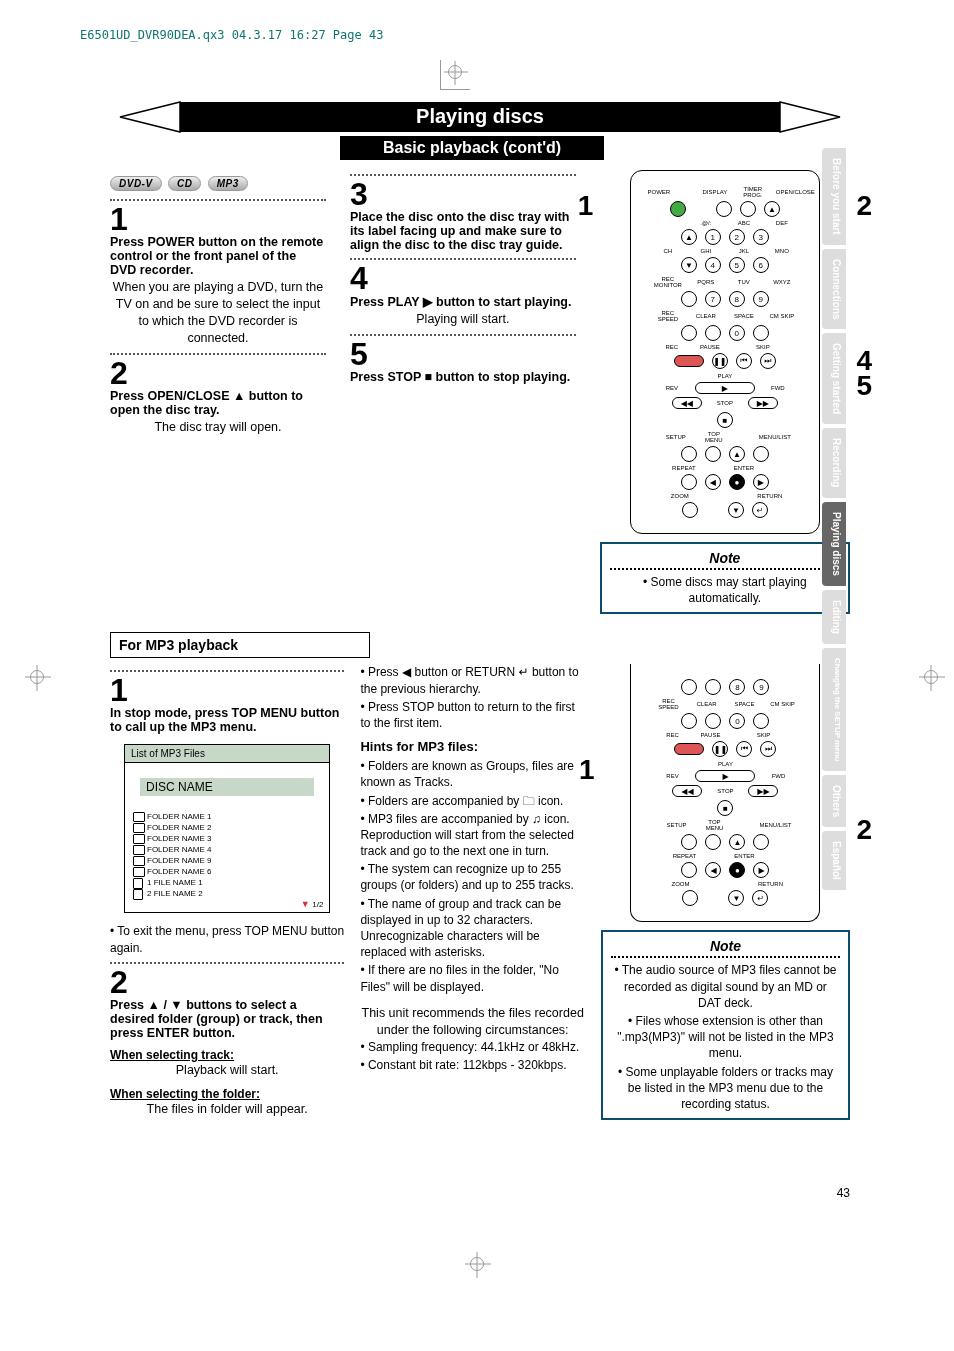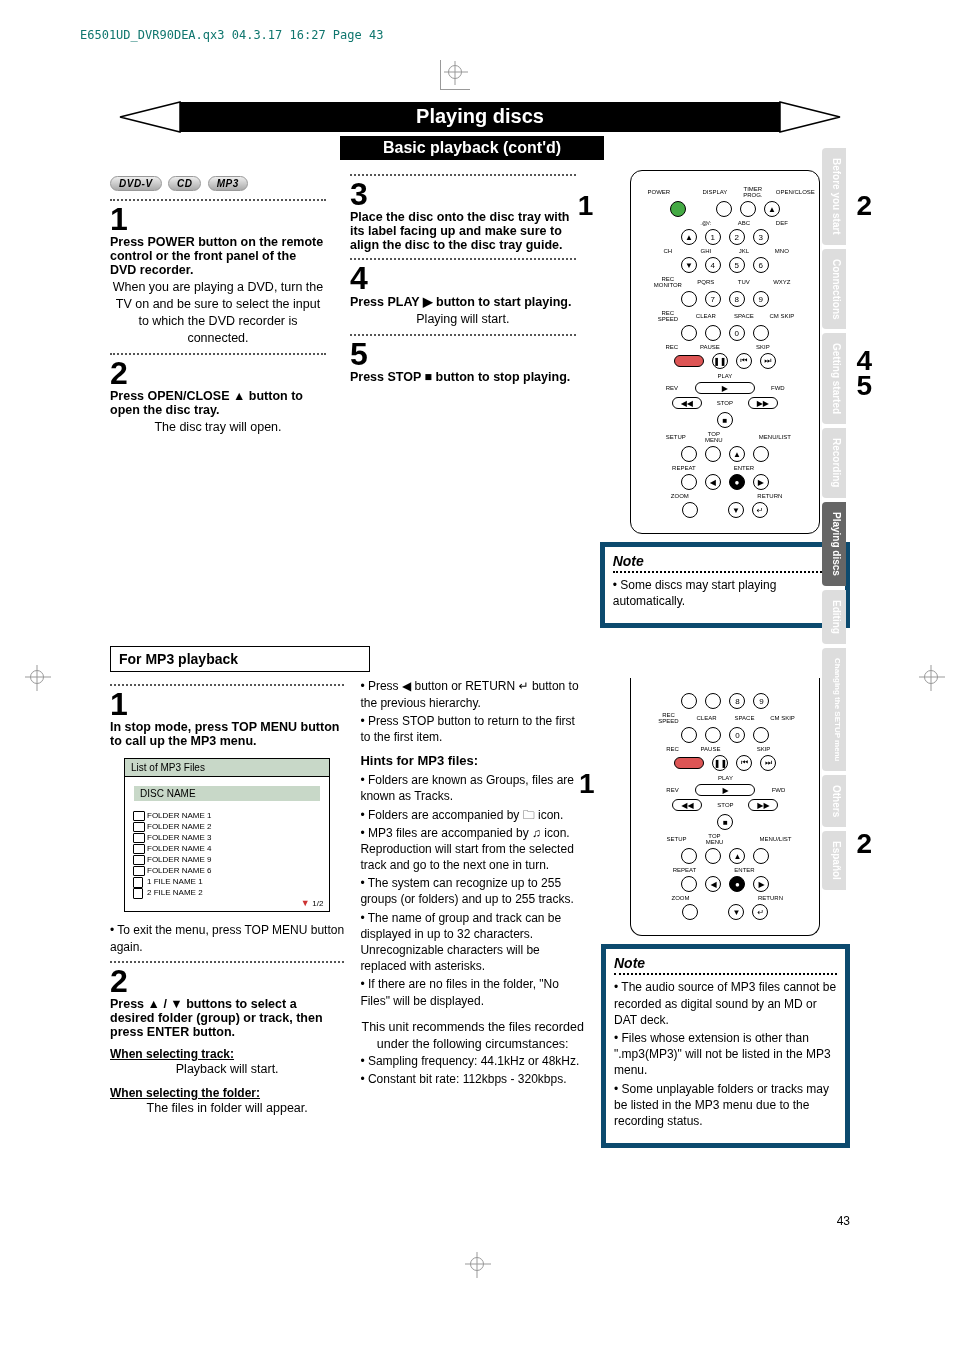--- a/index.html
+++ b/index.html
@@ -41,31 +41,31 @@
   .dotrule { border:none; border-top:2px dotted #555; margin:6px 0 2px 0;}
   .bignum { font-size:32px; font-weight:bold; line-height:1;}
   .step-bold { font-weight:bold; font-size:12.5px; margin-bottom:2px;}
   .step-txt { font-size:12.5px; line-height:1.35;text-align:center;}
   .remote-box { border:1px solid #000; border-radius:12px; padding:12px 8px; font-size:7px; background:#fff; position:relative;}
   .remote-row { display:flex; justify-content:center; gap:8px; margin:3px 0; align-items:center;}
   .rbtn { border:1px solid #000; border-radius:50%; width:16px; height:16px; display:flex; align-items:center; justify-content:center; font-size:8px;}
   .rbtn.wide { border-radius:8px; width:30px; height:12px;}
   .rlbl { font-size:6px; text-align:center; width:30px;}
   .callout { font-size:28px; font-weight:bold; position:absolute;}
-  .note-box { border:5px solid #0c4a6e; padding:6px 8px 12px 8px; margin-top:8px; font-size:12px;}
+  .note-box { border:2px solid #0c4a6e; padding:6px 8px 4px 8px; margin-top:8px; font-size:12px;text-align:center;}
   .note-title { font-weight:bold; font-style:italic; font-size:14px;}
   .note-dots { border:none; border-top:2px dotted #000; margin:2px 0 4px 0;}
   .section-box { border:1px solid #000; padding:4px 8px; font-weight:bold; font-size:14px; margin-top:18px; width:260px;}
   .mp3-cols { display:flex; gap:16px; margin-top:6px;}
   .mp3-col1 { width:240px;}
   .mp3-col2 { width:230px;}
   .mp3-col3 { width:255px;}
   .osdbox { border:1px solid #000; margin:10px 14px; font-size:9px;}
   .osdhdr { background:#c8d8c8; padding:3px 6px; border-bottom:1px solid #000; font-size:10px;}
-  .osdsub { background:#c8d8c8; padding:2px 6px; margin:9px; font-size:10px;}
+  .osdsub { background:#c8d8c8; padding:2px 6px; margin:15px; font-size:12px;}
   .osdrow { padding:1px 6px 1px 22px; font-size:8px; position:relative;}
   .osdrow::before { content:""; position:absolute; left:8px; top:1px; width:10px; height:8px; border:1px solid #000; border-radius:1px;}
   .osdrow.fileicon::before { width:8px; height:9px;}
   .bul { font-size:12px; line-height:1.35; margin-bottom:2px;}
   .ul { text-decoration:underline; font-weight:bold;}
   .hints-h { font-weight:bold; font-size:13px; margin:8px 0 4px 0;}
   .side-tabs { position:absolute; top:140px; right:-5px; width:24px; display:flex; flex-direction:column; gap:4px;}
   .tab { writing-mode:vertical-rl; background:#ddd; color:#fff; font-size:10px; font-weight:bold; padding:10px 4px; border-radius:4px 0 0 4px; text-align:center;}
   .tab.active { background:#666;}
   .pgno { position:absolute; bottom:-80px; right:0; font-size:12px;}

